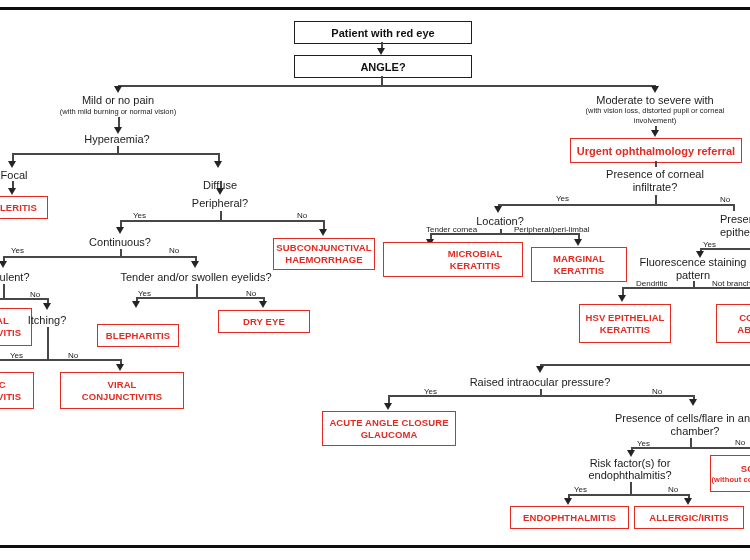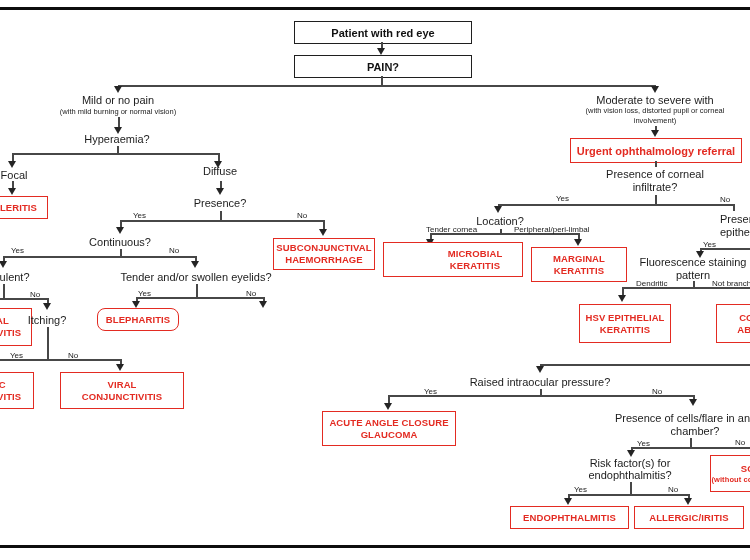--- a/index.html
+++ b/index.html
@@ -33,21 +33,21 @@
 
   <div class="frame" style="left:0;top:7px;width:750px;height:2.5px;"></div>
   <div class="frame" style="left:0;top:545px;width:750px;height:2.5px;"></div>
 
   <div class="kbox" style="left:294px;top:21px;width:176px;height:21px;">
       <span>Patient with red eye</span>
     </div>
   <div class="vl" style="left:381px;top:42px;height:6px;"></div>
   <div class="arrD" style="left:377px;top:48px;"></div>
   <div class="kbox" style="left:294px;top:55px;width:176px;height:21px;">
-      <span>PAIN?</span>
+      <span>ANGLE?</span>
     </div>
 
   <div class="vl" style="left:381px;top:76px;height:9px;"></div>
   <div class="hl" style="left:118px;top:85px;width:538px;"></div>
   <div class="arrD" style="left:114px;top:86px;"></div>
   <div class="arrD" style="left:651px;top:86px;"></div>
 
   <div class="q" style="left:48px;top:94px;width:140px;">Mild or no pain</div>
   <div class="note" style="left:46px;top:107px;width:144px;">(with mild burning or normal vision)</div>
   <div class="vl" style="left:118px;top:117px;height:10px;"></div>
@@ -61,24 +61,24 @@
   <div class="vl" style="left:218px;top:153px;height:8px;"></div>
   <div class="arrD" style="left:214px;top:161px;"></div>
 
   <div class="q" style="left:-4px;top:169px;width:36px;">Focal</div>
   <div class="vl" style="left:12px;top:181px;height:7px;"></div>
   <div class="arrD" style="left:8px;top:188px;"></div>
   <div class="rbox" style="left:-40px;top:196px;width:86px;height:21px;">
       <span>EPISCLERITIS</span>
     </div>
 
-  <div class="q" style="left:190px;top:165px;width:60px;">Diffuse</div>
+  <div class="q" style="left:190px;top:179px;width:60px;">Diffuse</div>
   <div class="vl" style="left:220px;top:181px;height:7px;"></div>
   <div class="arrD" style="left:216px;top:188px;"></div>
-  <div class="q" style="left:180px;top:197px;width:80px;">Presence?</div>
+  <div class="q" style="left:180px;top:197px;width:80px;">Peripheral?</div>
 
   <div class="vl" style="left:220px;top:211px;height:9px;"></div>
   <div class="hl" style="left:120px;top:220px;width:204px;"></div>
   <div class="lbl" style="left:133px;top:211px;">Yes</div>
   <div class="lbl" style="left:297px;top:211px;">No</div>
   <div class="vl" style="left:120px;top:220px;height:7px;"></div>
   <div class="arrD" style="left:116px;top:227px;"></div>
   <div class="vl" style="left:323px;top:220px;height:9px;"></div>
   <div class="arrD" style="left:319px;top:229px;"></div>
 
@@ -112,22 +112,25 @@
   <div class="q" style="left:17px;top:314px;width:60px;">Itching?</div>
 
   <div class="vl" style="left:196px;top:284px;height:13px;"></div>
   <div class="hl" style="left:136px;top:297px;width:128px;"></div>
   <div class="lbl" style="left:138px;top:289px;">Yes</div>
   <div class="lbl" style="left:246px;top:289px;">No</div>
   <div class="vl" style="left:136px;top:297px;height:4px;"></div>
   <div class="arrD" style="left:132px;top:301px;"></div>
   <div class="vl" style="left:263px;top:297px;height:4px;"></div>
   <div class="arrD" style="left:259px;top:301px;"></div>
-  <div class="rbox" style="left:97px;top:308px;width:80px;height:21px;border-radius:8px;">
+  <div class="rbox" style="left:97px;top:324px;width:80px;height:21px;">
       <span>BLEPHARITIS</span>
+    </div>
+  <div class="rbox" style="left:218px;top:310px;width:90px;height:21px;">
+      <span>DRY EYE</span>
     </div>
 
   <div class="vl" style="left:47px;top:327px;height:32px;"></div>
   <div class="hl" style="left:-25px;top:359px;width:146px;"></div>
   <div class="lbl" style="left:10px;top:351px;">Yes</div>
   <div class="lbl" style="left:68px;top:351px;">No</div>
   <div class="vl" style="left:120px;top:359px;height:5px;"></div>
   <div class="arrD" style="left:116px;top:364px;"></div>
   <div class="rbox" style="left:-72px;top:372px;width:104px;height:35px;">
     <span>ALLERGIC</span>

